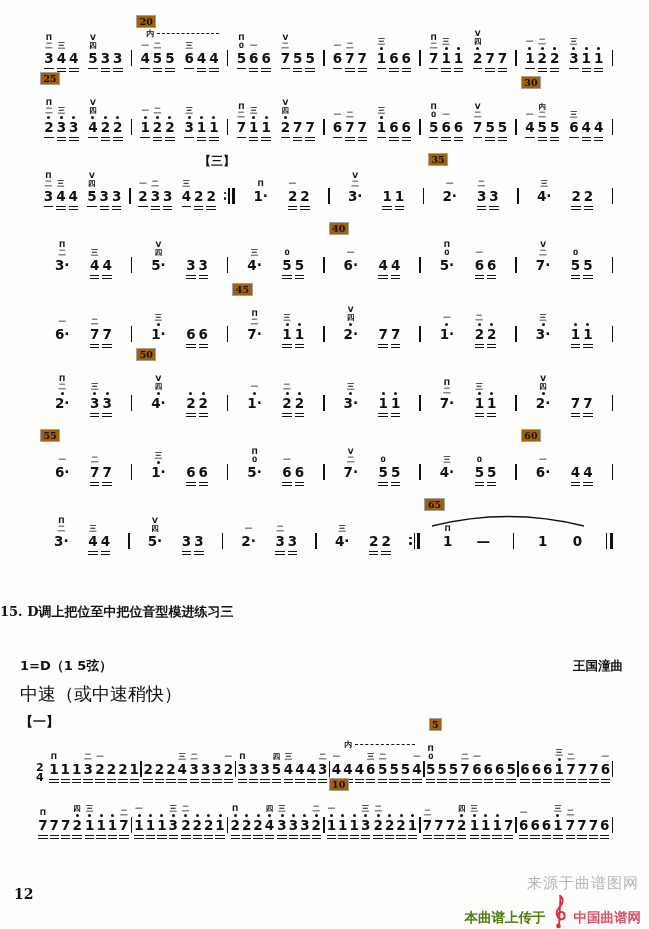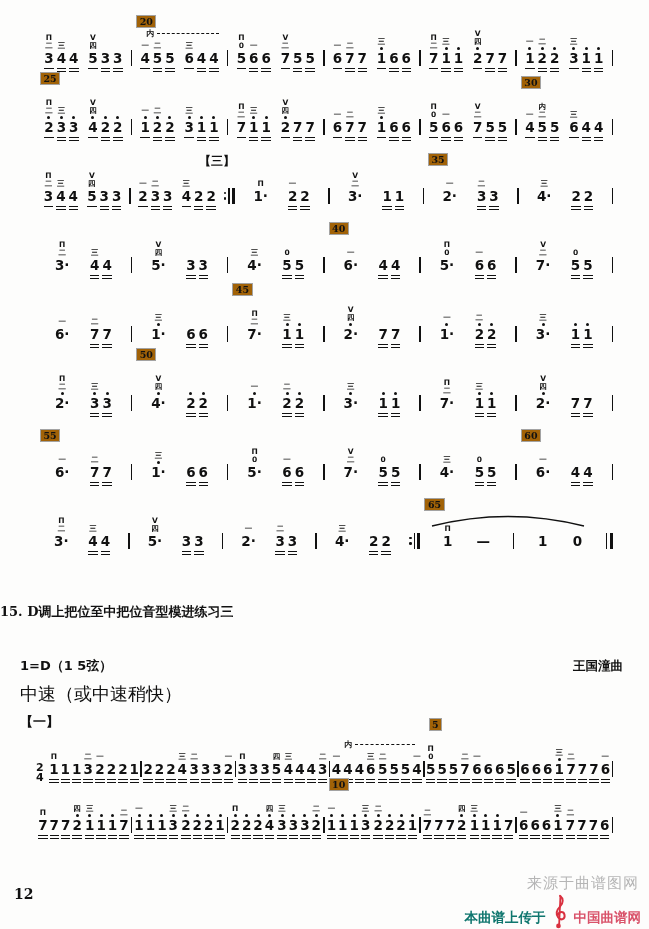--- a/index.html
+++ b/index.html
@@ -45,21 +45,21 @@
   .meta{margin-top:36px;display:flex;justify-content:space-between;padding:0 26px 0 20px;align-items:flex-end;}
   .key{font-weight:bold;font-size:13px;}
   .composer{font-weight:bold;font-size:12.5px;font-family:"DejaVu Serif","Liberation Serif",serif;}
   .tempo{margin:7px 0 0 20px;font-weight:normal;font-size:18px;}
   .sec1{margin:7px 0 10px 20px;font-weight:bold;font-size:13px;}
   
   .pageno{position:absolute;left:14px;top:886px;font-size:14px;font-weight:bold;
           font-family:"DejaVu Serif","Liberation Serif",serif;}
   .wm1{position:absolute;right:10px;top:874px;font-size:15px;color:#b5b5b5;letter-spacing:1px;}
   .wm2{position:absolute;right:8px;top:898px;display:flex;align-items:center;font-size:13.5px;font-weight:bold;}
-  .wm2 .upl{color:#0f766e;text-align:right;}
+  .wm2 .upl{color:#4d7c0f;text-align:right;}
   .wm2 .site{color:#d9536a;margin-left:2px;text-align:center;}
   .clef{margin:0 1px 0 3px;position:relative;top:-4px;}
 </style>
 </head>
 <body>
 
 <div class="page">
 
   <div id="upper-score" class="score">
       <div class="sline">

